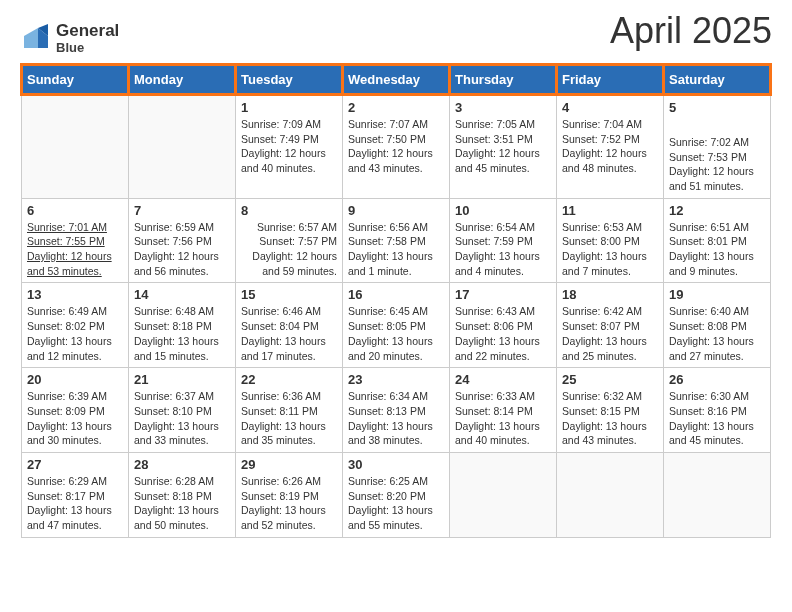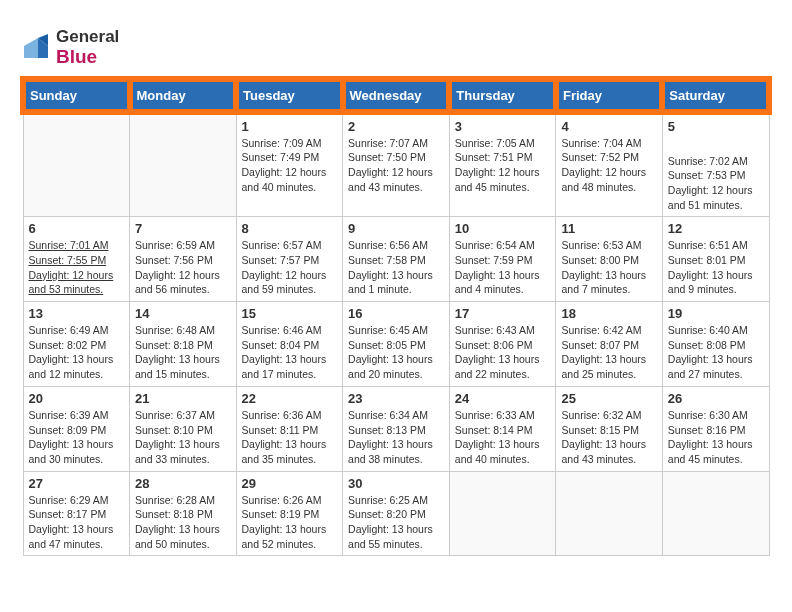--- a/index.html
+++ b/index.html
@@ -12,36 +12,36 @@
     }
     .header {
       display: flex;
       justify-content: space-between;
       align-items: flex-start;
       margin-bottom: 8px;
     }
     .logo {
       display: flex;
       align-items: center;
-      margin-top: 18px;
+      margin-top: 12px;
     }
     .logo-text {
       display: flex;
       flex-direction: column;
       line-height: 1.1;
     }
     .logo-general {
       font-size: 17px;
       font-weight: bold;
       color: #333;
     }
     .logo-blue {
-      font-size: 19px;
+      font-size: 13px;
       font-weight: bold;
-      color: #be185d;
+      color: #404040;
     }
     .logo-icon {
       width: 32px;
       height: 32px;
       margin-right: 4px;
     }
     .title-area {
       text-align: right;
     }
     .month-title {
@@ -58,21 +58,21 @@
       border-collapse: collapse;
       border: 1px solid #ccc;
     }
     .calendar th {
       background: #2a6db5;
       color: #fff;
       padding: 6px 4px;
       font-size: 13px;
       font-weight: bold;
       text-align: left;
-      border: 6px solid #f97316;
+      border: 3px solid #f97316;
     }
     .calendar td {
       vertical-align: top;
       border: 1px solid #ccc;
       padding: 4px 5px;
       width: 107px;
       min-height: 80px;
       font-size: 10.5px;
       color: #333;
       background: #fff;
@@ -103,20 +103,21 @@
       <polygon points="18,6 28,14 28,26 18,26" fill="#2a6db5"></polygon>
       <polygon points="4,14 18,6 18,26 4,26" fill="#7ab3e0"></polygon>
       <polygon points="18,6 28,2 28,14" fill="#1a5da5"></polygon>
     </svg>
     <div class="logo-text">
       <span class="logo-general">General</span>
       <span class="logo-blue">Blue</span>
     </div>
   </div>
   <div class="title-area">
+    <div class="month-title">April 2025</div>
   </div>
 </div>
 
 <table class="calendar">
   <thead>
     <tr>
     <th>Sunday</th>
         <th>Monday</th>
         <th>Tuesday</th>
         <th>Wednesday</th>
@@ -137,21 +138,21 @@
         </td>
         <td>
           <span class="day-number">2</span>
           <div class="day-info" style="white-space: pre-line;">Sunrise: 7:07 AM
 Sunset: 7:50 PM
 Daylight: 12 hours and 43 minutes.</div>
         </td>
         <td>
           <span class="day-number">3</span>
           <div class="day-info" style="white-space: pre-line;">Sunrise: 7:05 AM
-Sunset: 7:51 PM
+Sunset: 3:51 PM
 Daylight: 12 hours and 45 minutes.</div>
         </td>
         <td>
           <span class="day-number">4</span>
           <div class="day-info" style="white-space: pre-line;">Sunrise: 7:04 AM
 Sunset: 7:52 PM
 Daylight: 12 hours and 48 minutes.</div>
         </td>
         <td>
           <span class="day-number">5</span>
@@ -168,21 +169,21 @@
 Daylight: 12 hours and 53 minutes.</div>
         </td>
         <td>
           <span class="day-number">7</span>
           <div class="day-info" style="white-space: pre-line;">Sunrise: 6:59 AM
 Sunset: 7:56 PM
 Daylight: 12 hours and 56 minutes.</div>
         </td>
         <td>
           <span class="day-number">8</span>
-          <div class="day-info" style="white-space: pre-line;">Sunrise: 6:57 AM
+          <div class="day-info" style="white-space: pre-line; text-align: right;">Sunrise: 6:57 AM
 Sunset: 7:57 PM
 Daylight: 12 hours and 59 minutes.</div>
         </td>
         <td>
           <span class="day-number">9</span>
           <div class="day-info" style="white-space: pre-line;">Sunrise: 6:56 AM
 Sunset: 7:58 PM
 Daylight: 13 hours and 1 minute.</div>
         </td>
         <td>

